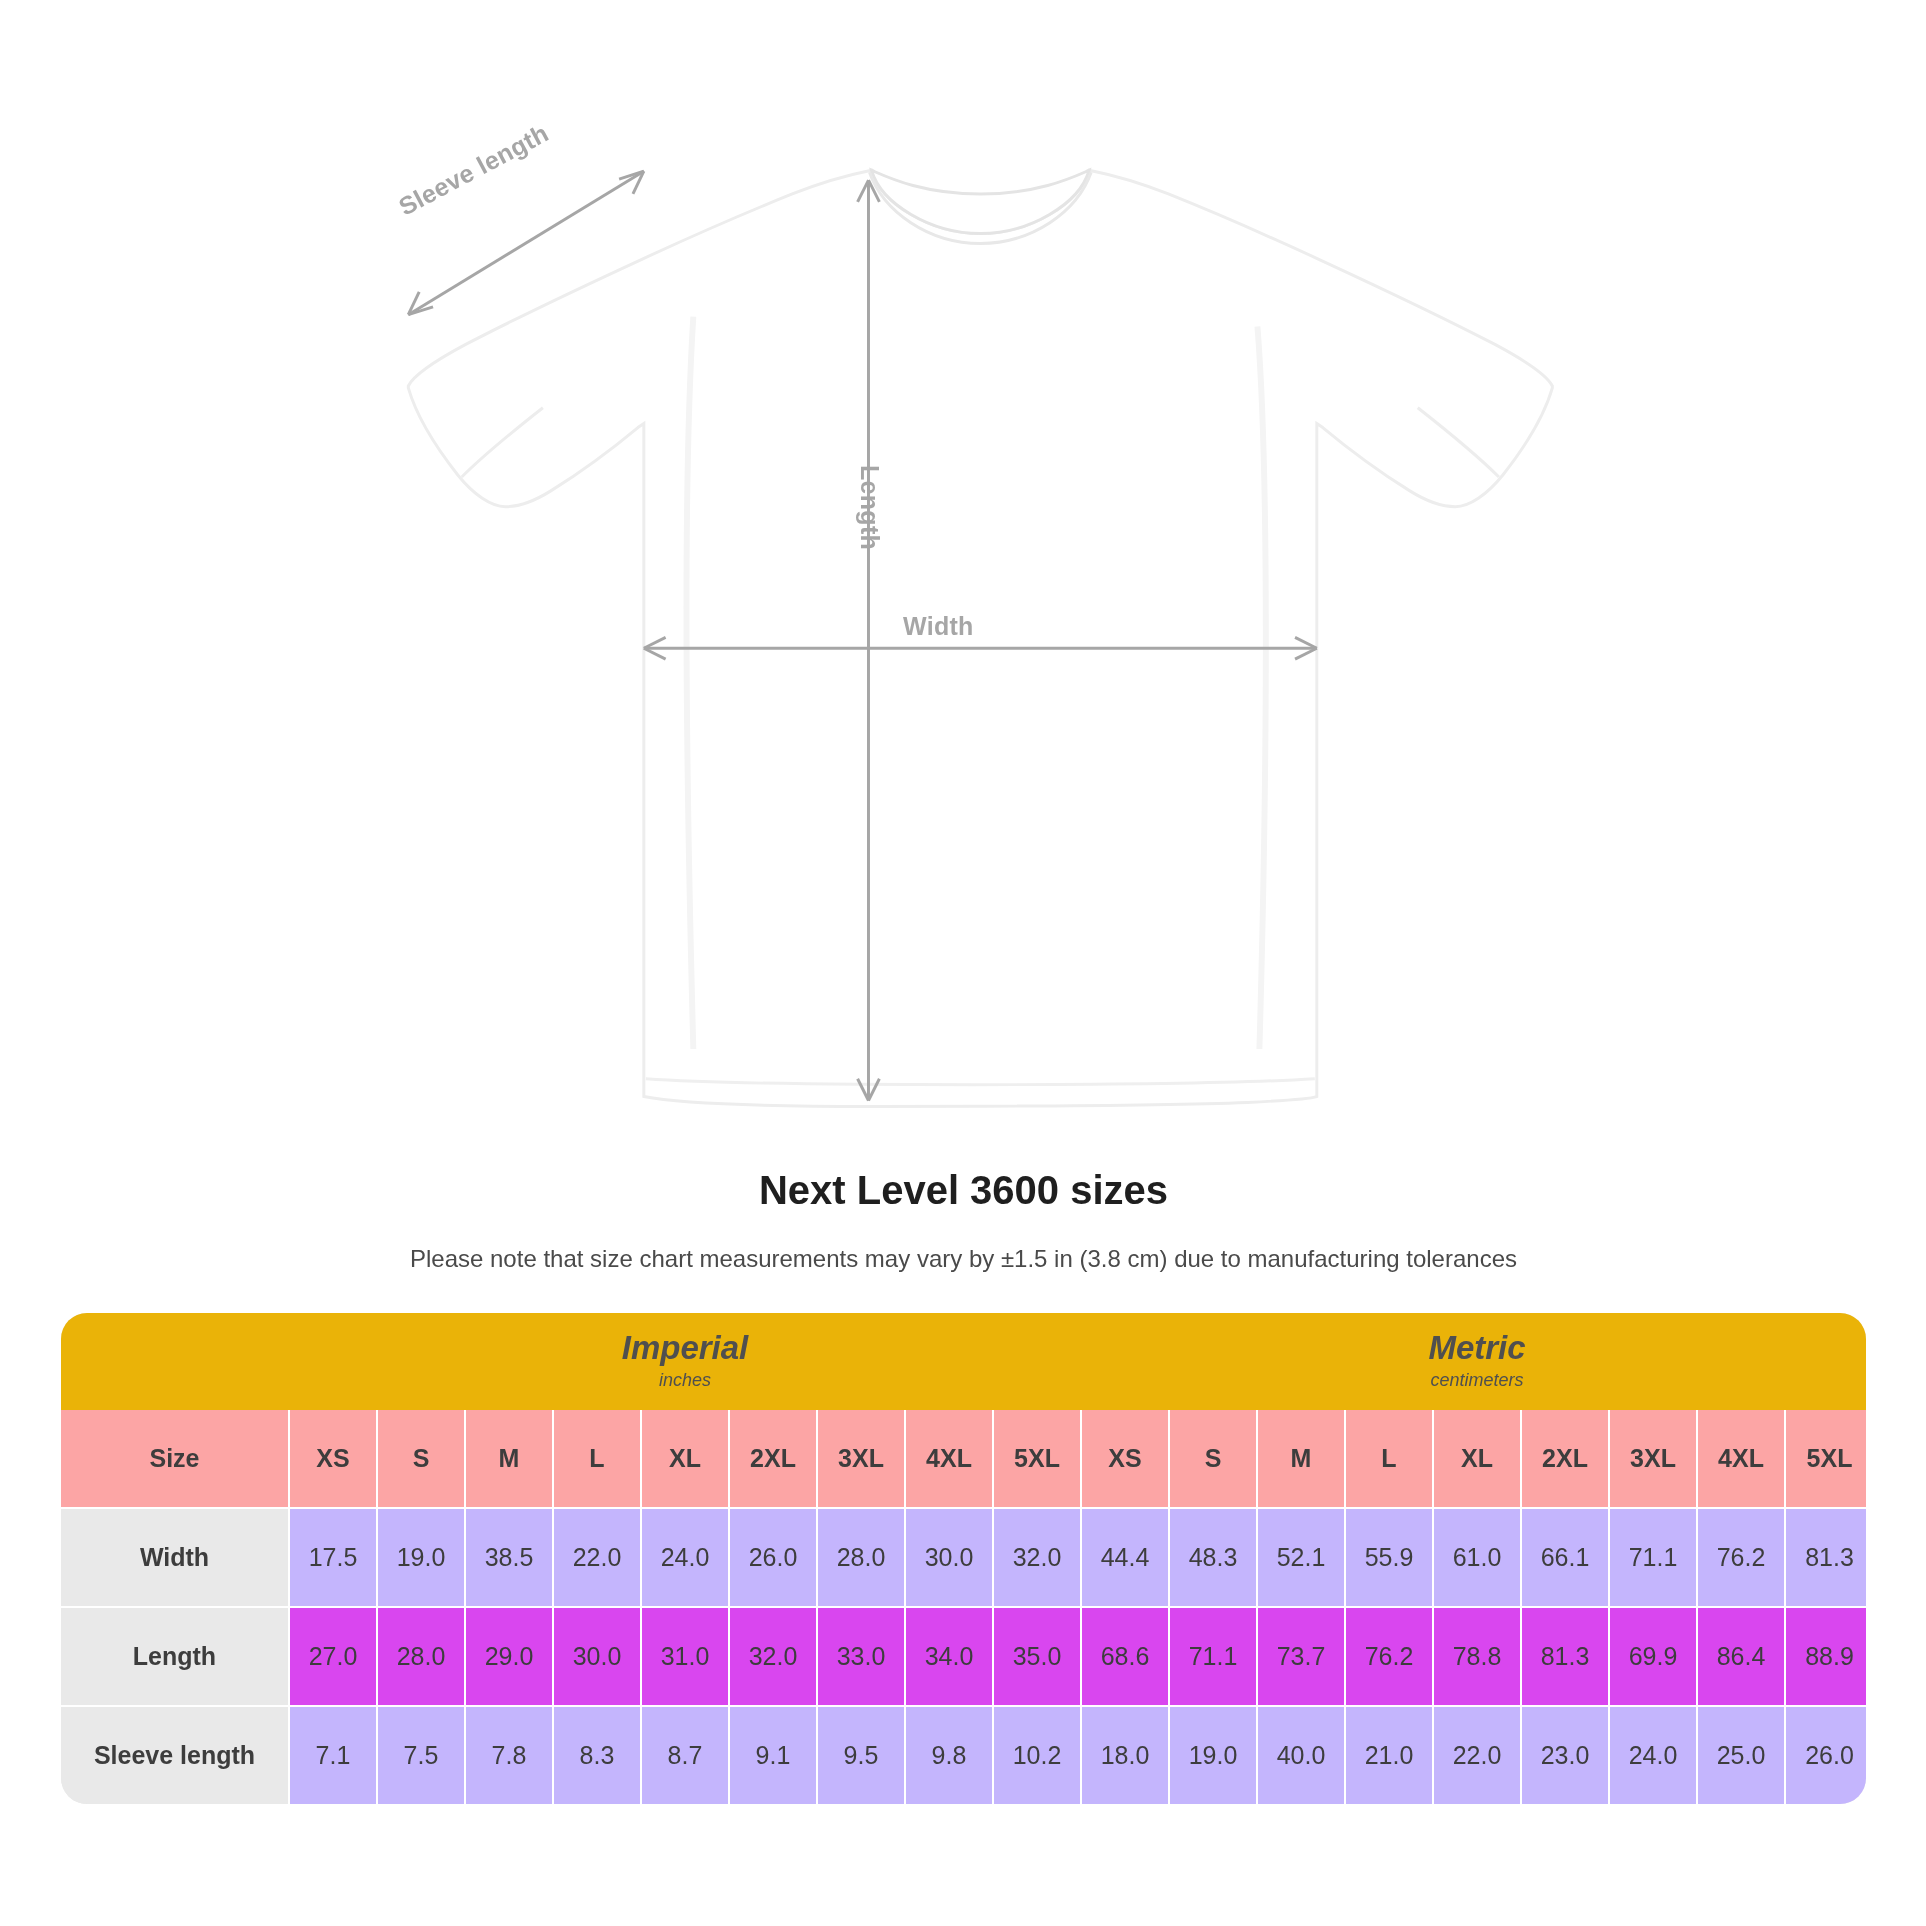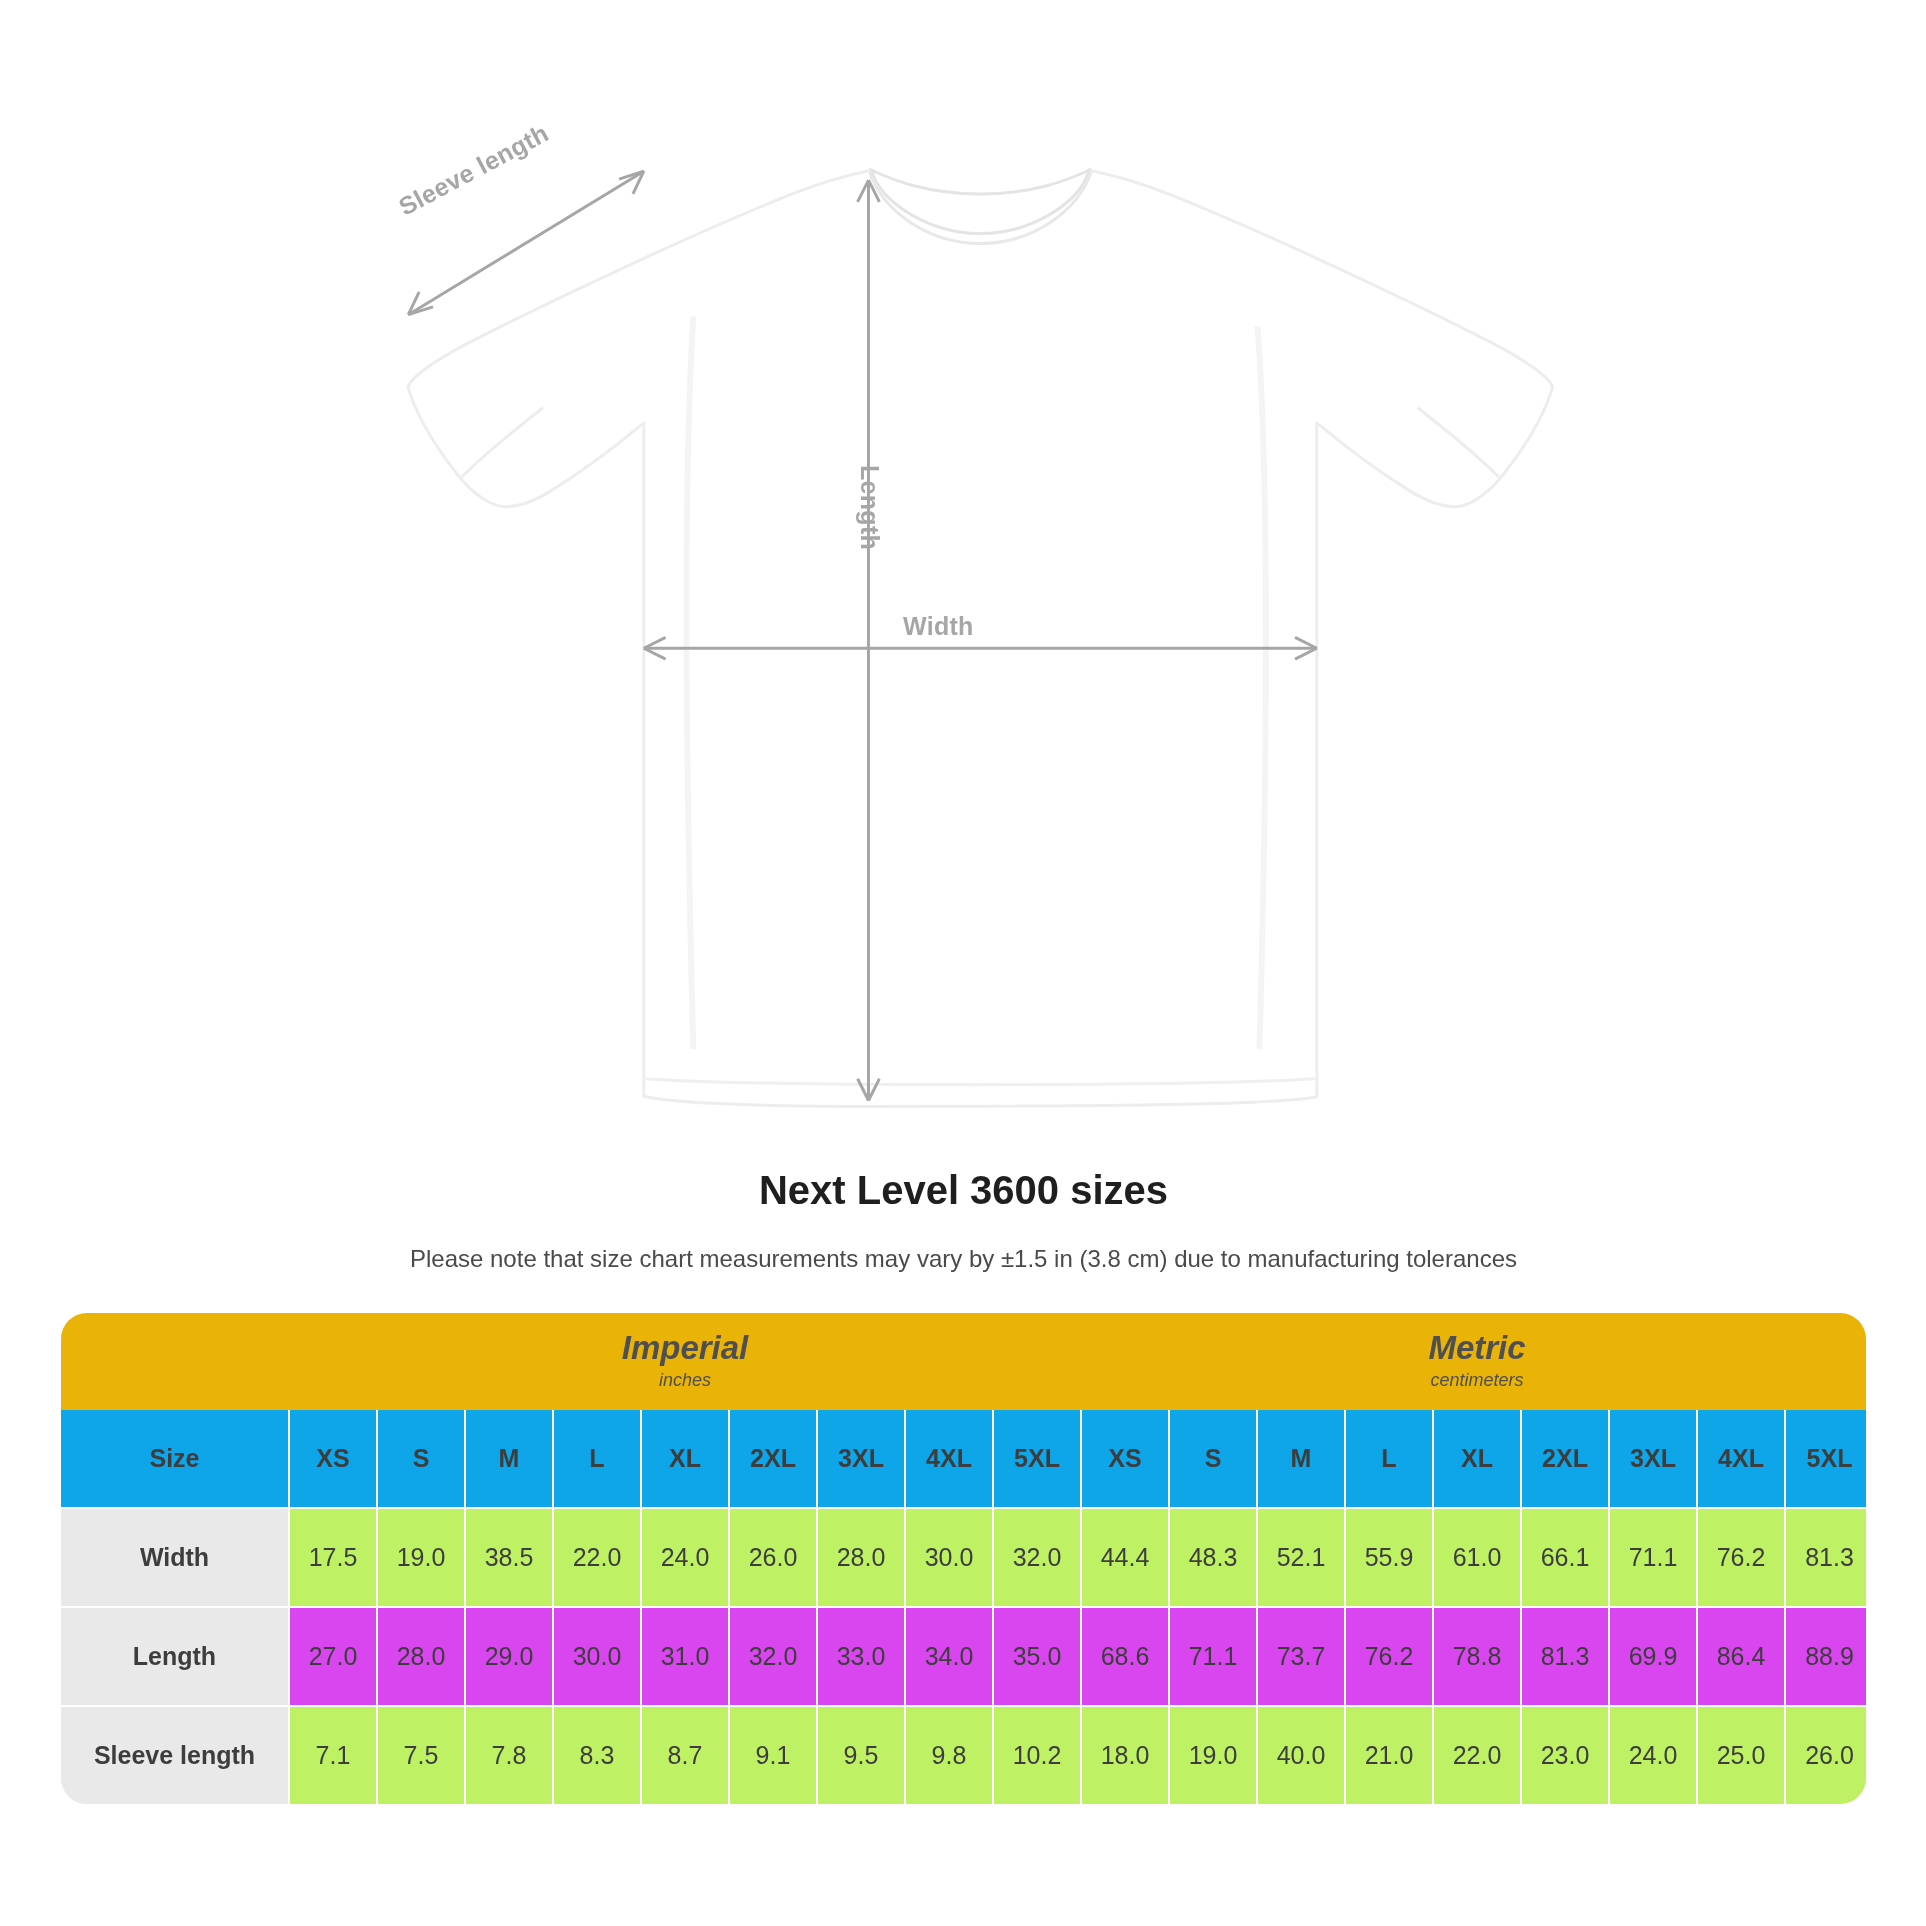--- a/index.html
+++ b/index.html
@@ -106,36 +106,36 @@
     line-height: 1.15;
   }
   .unit-sub {
     font-size: 18px;
     font-style: italic;
     color: #4f4f4f;
     line-height: 1.5;
   }
 
   tr.head-row td {
-    background: #0ea5e9;
+    background: #fca5a5;
     font-weight: bold;
     color: #3d3d3d;
     border-left: 2px solid #ffffff;
   }
   tr.head-row td:first-child { border-left: none; }
 
   tr.data-row td {
     border-left: 2px solid #ffffff;
     border-top: 2px solid #ffffff;
   }
   tr.data-row td:first-child {
     border-left: none;
     font-weight: bold;
   }
-  tr.row-odd td { background: #bef264; }
+  tr.row-odd td { background: #c4b5fd; }
   tr.row-odd td:first-child { background: #e9e9e9; }
   tr.row-even td { background: #d946ef; }
   tr.row-even td:first-child { background: #e9e9e9; }
 </style>
 </head>
 <body>
 
 <div class="illustration">
   <svg class="shirt-svg" width="1927" height="1148" viewBox="0 0 1946 1160">
 

